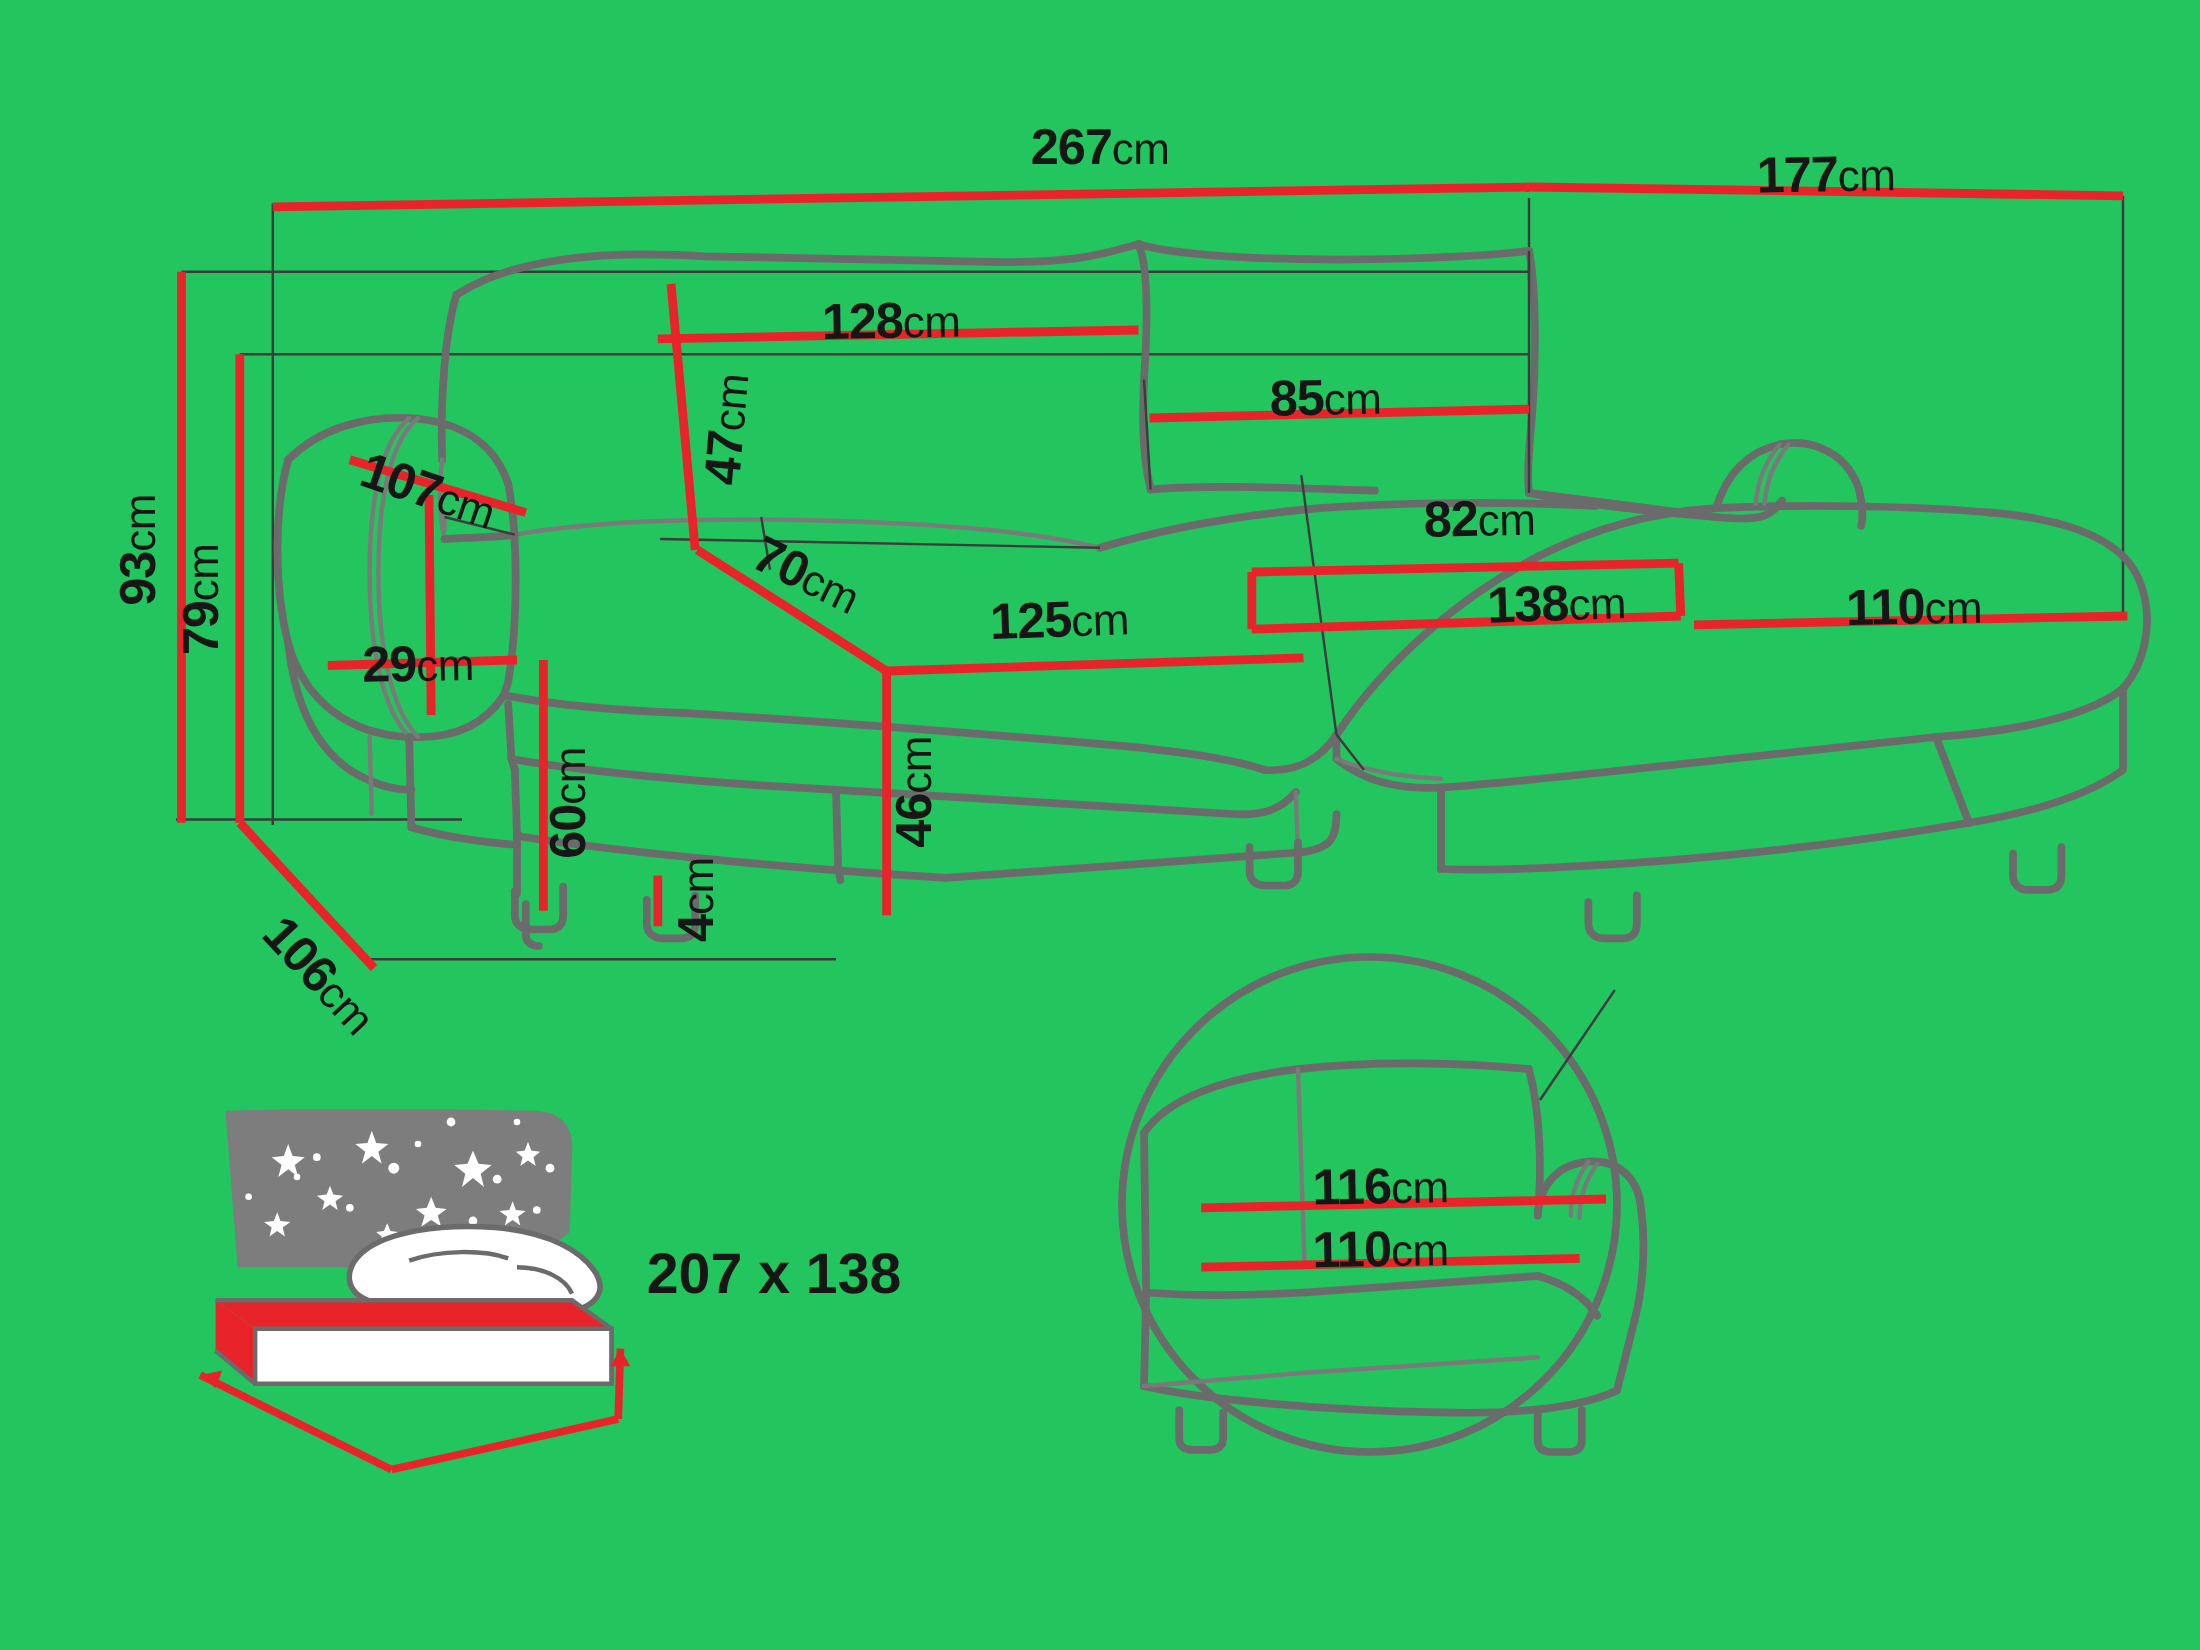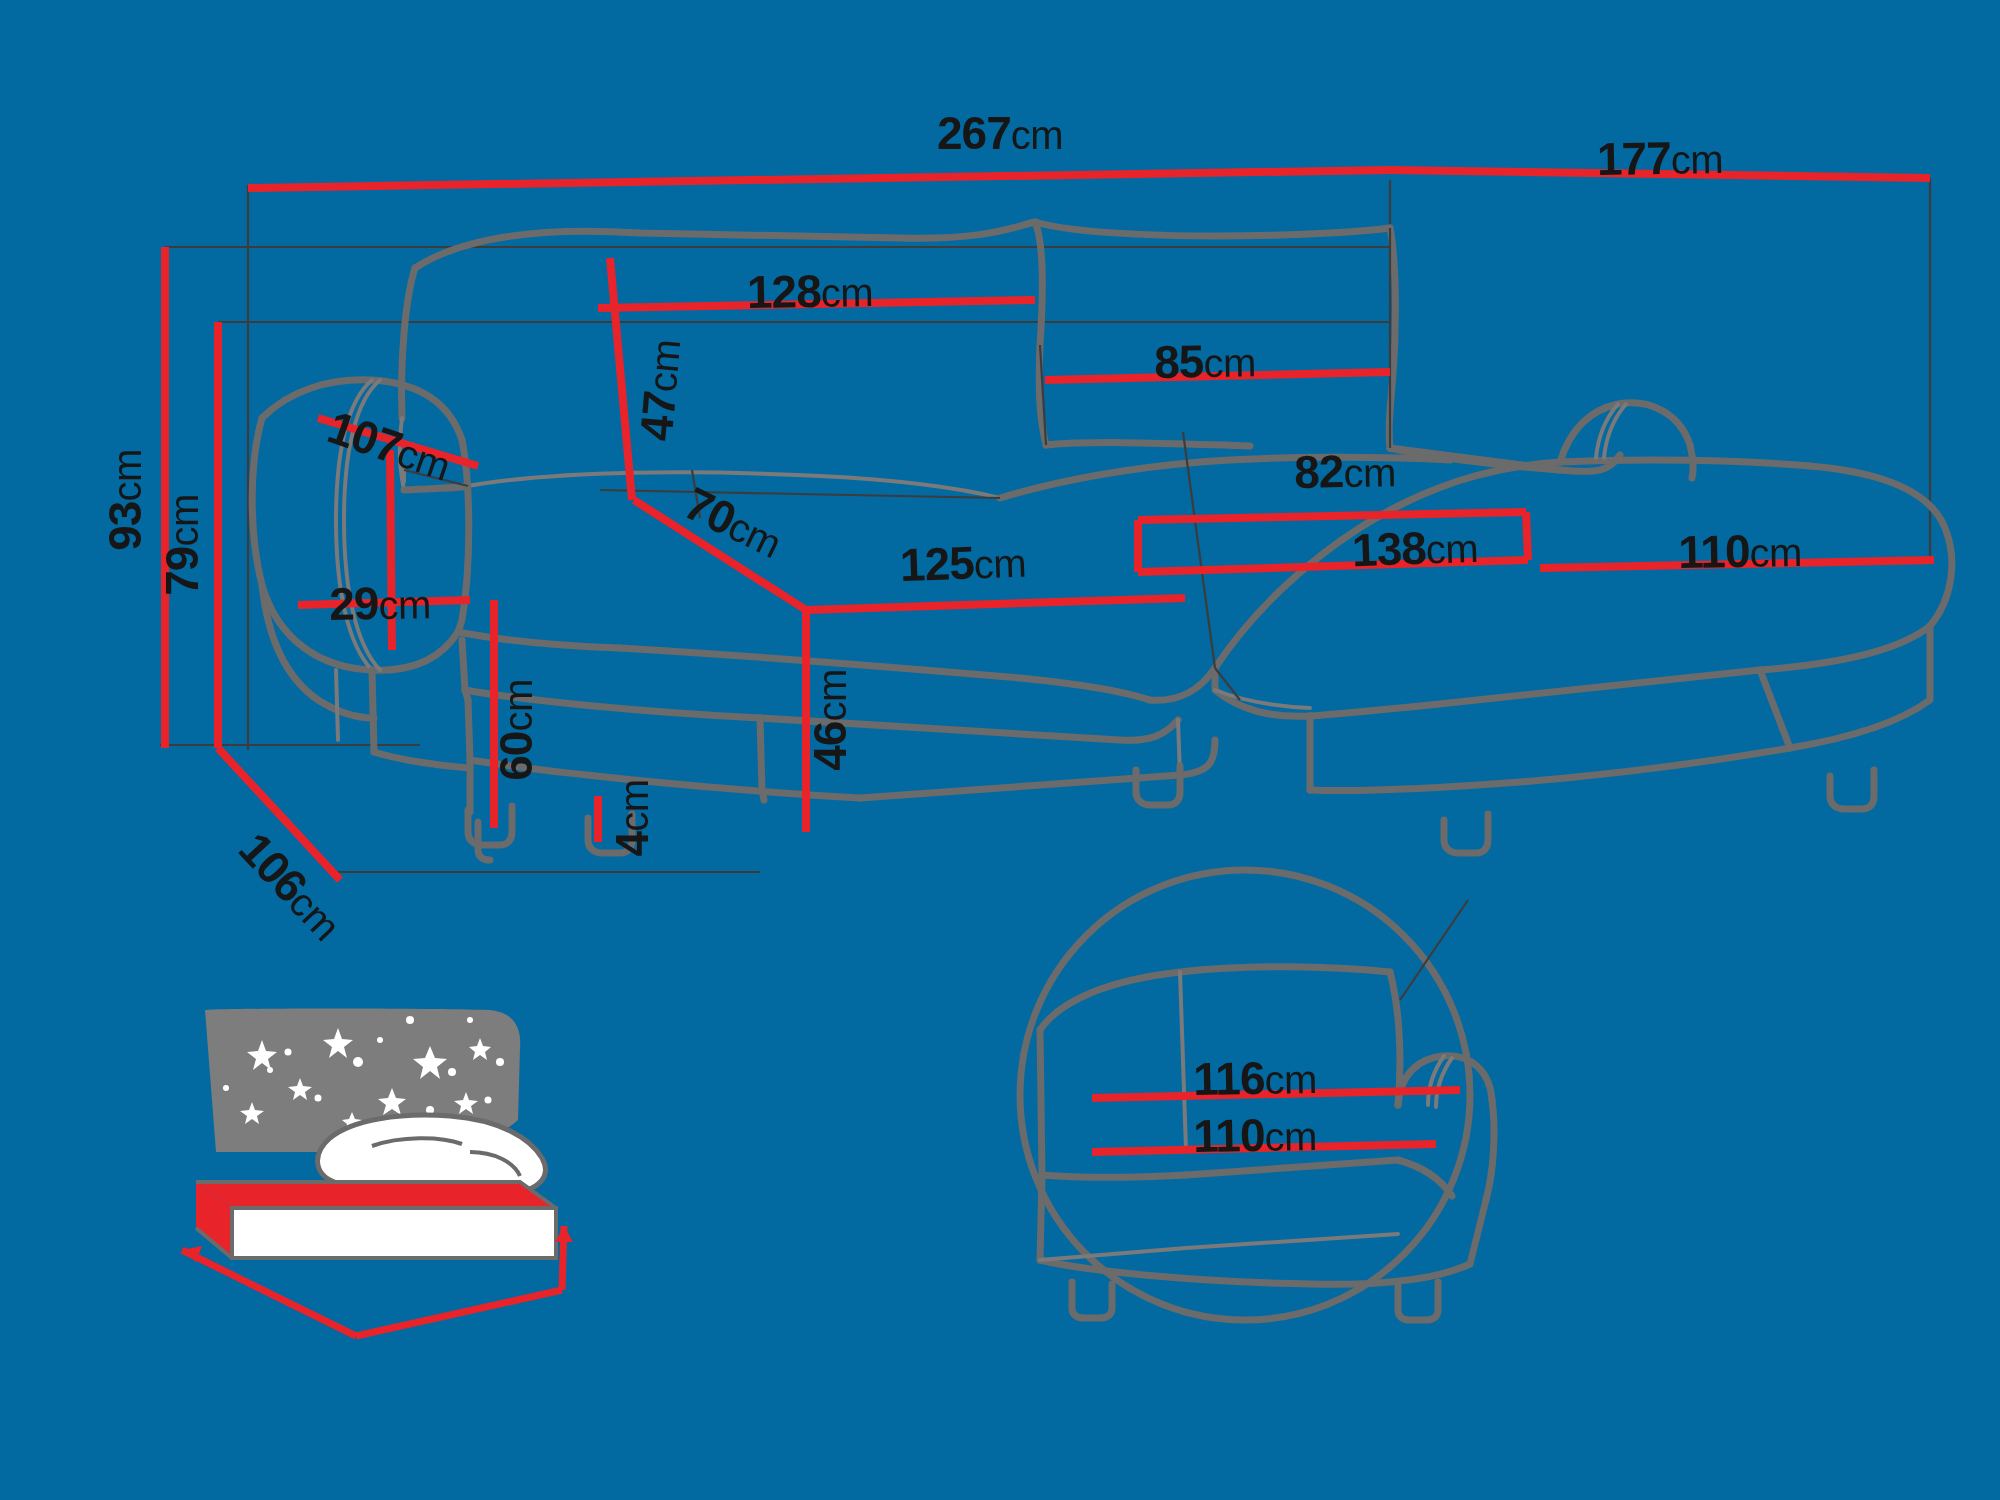--- a/index.html
+++ b/index.html
@@ -1,17 +1,17 @@
 <!DOCTYPE html>
 <html><head>
 <meta charset="utf-8">
 <style>
   html,body{margin:0;padding:0;background:#ffffff;}
   body{width:2000px;height:1500px;overflow:hidden;font-family:"Liberation Sans",sans-serif;}
-  #stage{position:relative;width:2000px;height:1500px;background:#0369a1;}
+  #stage{position:relative;width:2000px;height:1500px;background:#22c55e;}
   svg#diagram{position:absolute;left:0;top:0;width:2000px;height:1500px;}
   .lbl{position:absolute;white-space:nowrap;color:#161616;line-height:1;}
   .lbl .num{font-weight:bold;font-size:46px;letter-spacing:-1px;}
   .lbl .unit{font-weight:normal;font-size:40px;letter-spacing:-0.5px;}
   .big{font-weight:bold;font-size:52px;color:#161616;letter-spacing:0px;}
 </style>
 </head>
 <body>
 
 <div id="stage">
@@ -327,14 +327,15 @@
 </div>
 
 <div class="lbl" style="left:1255px; top:1055px; transform:translateX(-50%) rotate(-1deg);">
   <span class="num">116</span><span class="unit">cm</span>
 </div>
 
 <div class="lbl" style="left:1255px; top:1112px; transform:translateX(-50%) rotate(-1deg);">
   <span class="num">110</span><span class="unit">cm</span>
 </div>
 
+<div class="big" style="position:absolute; left:588px; top:1128px;">207 x 138</div>
 
 </div>
 
 </body></html>

